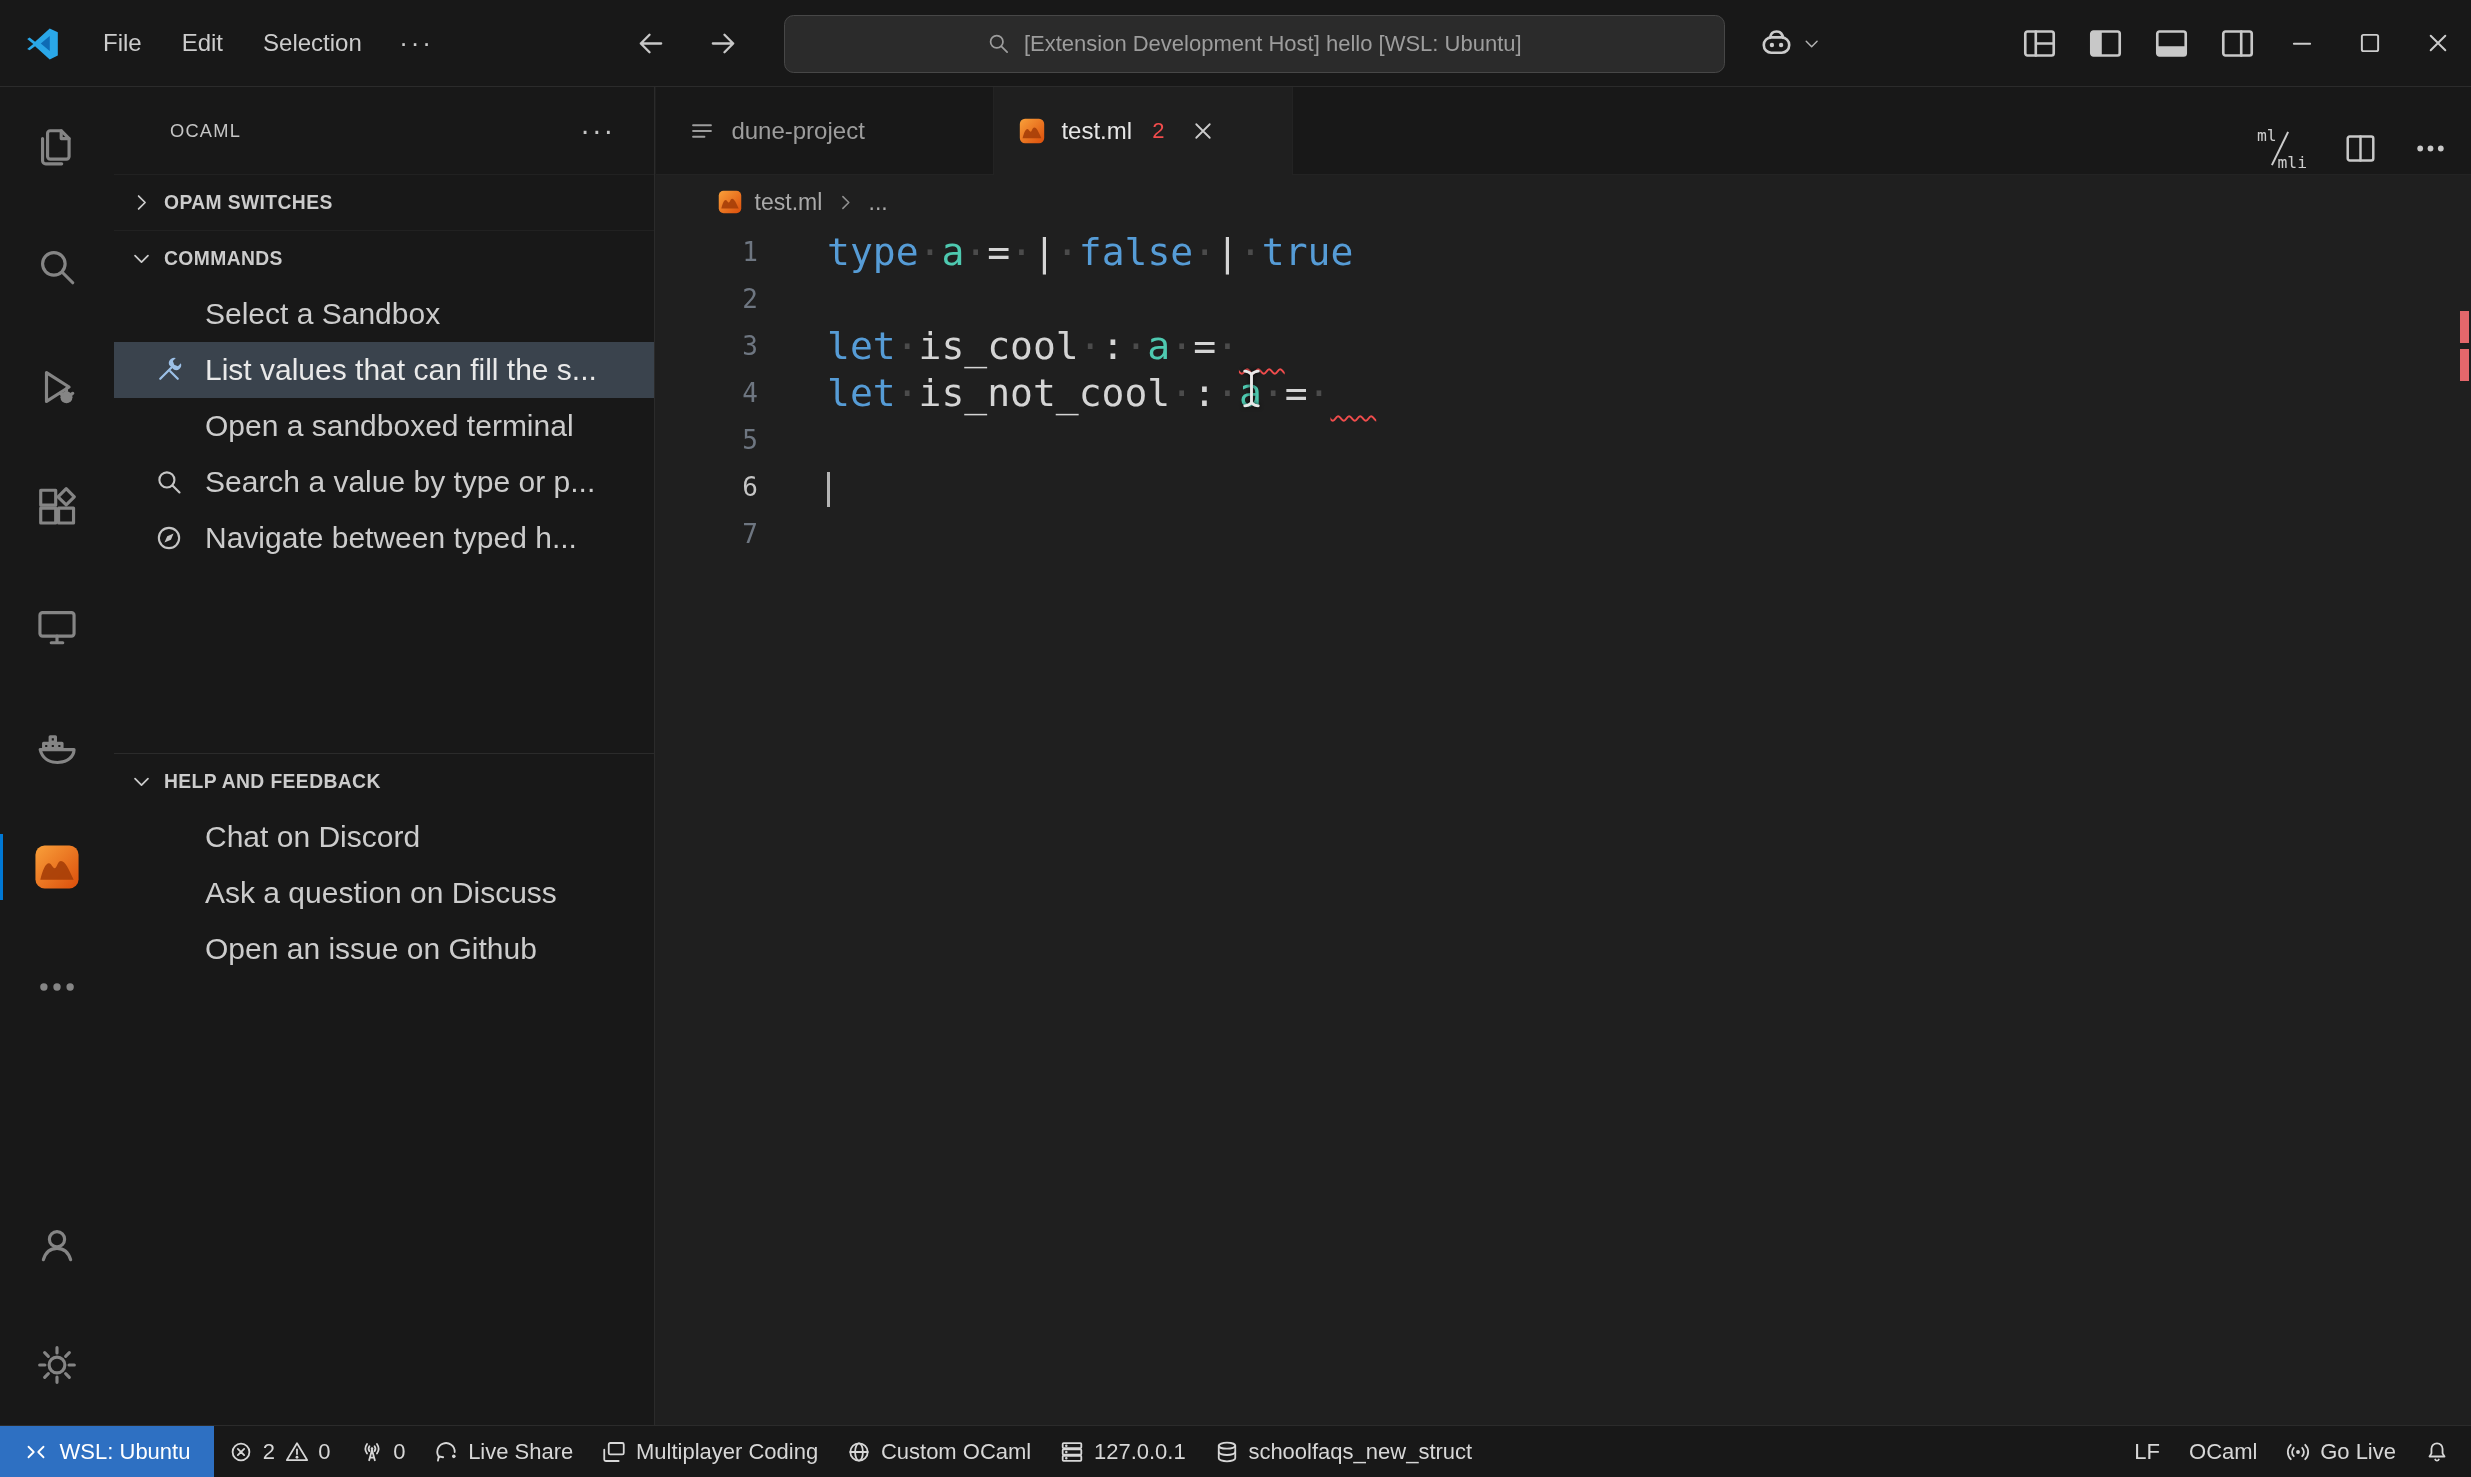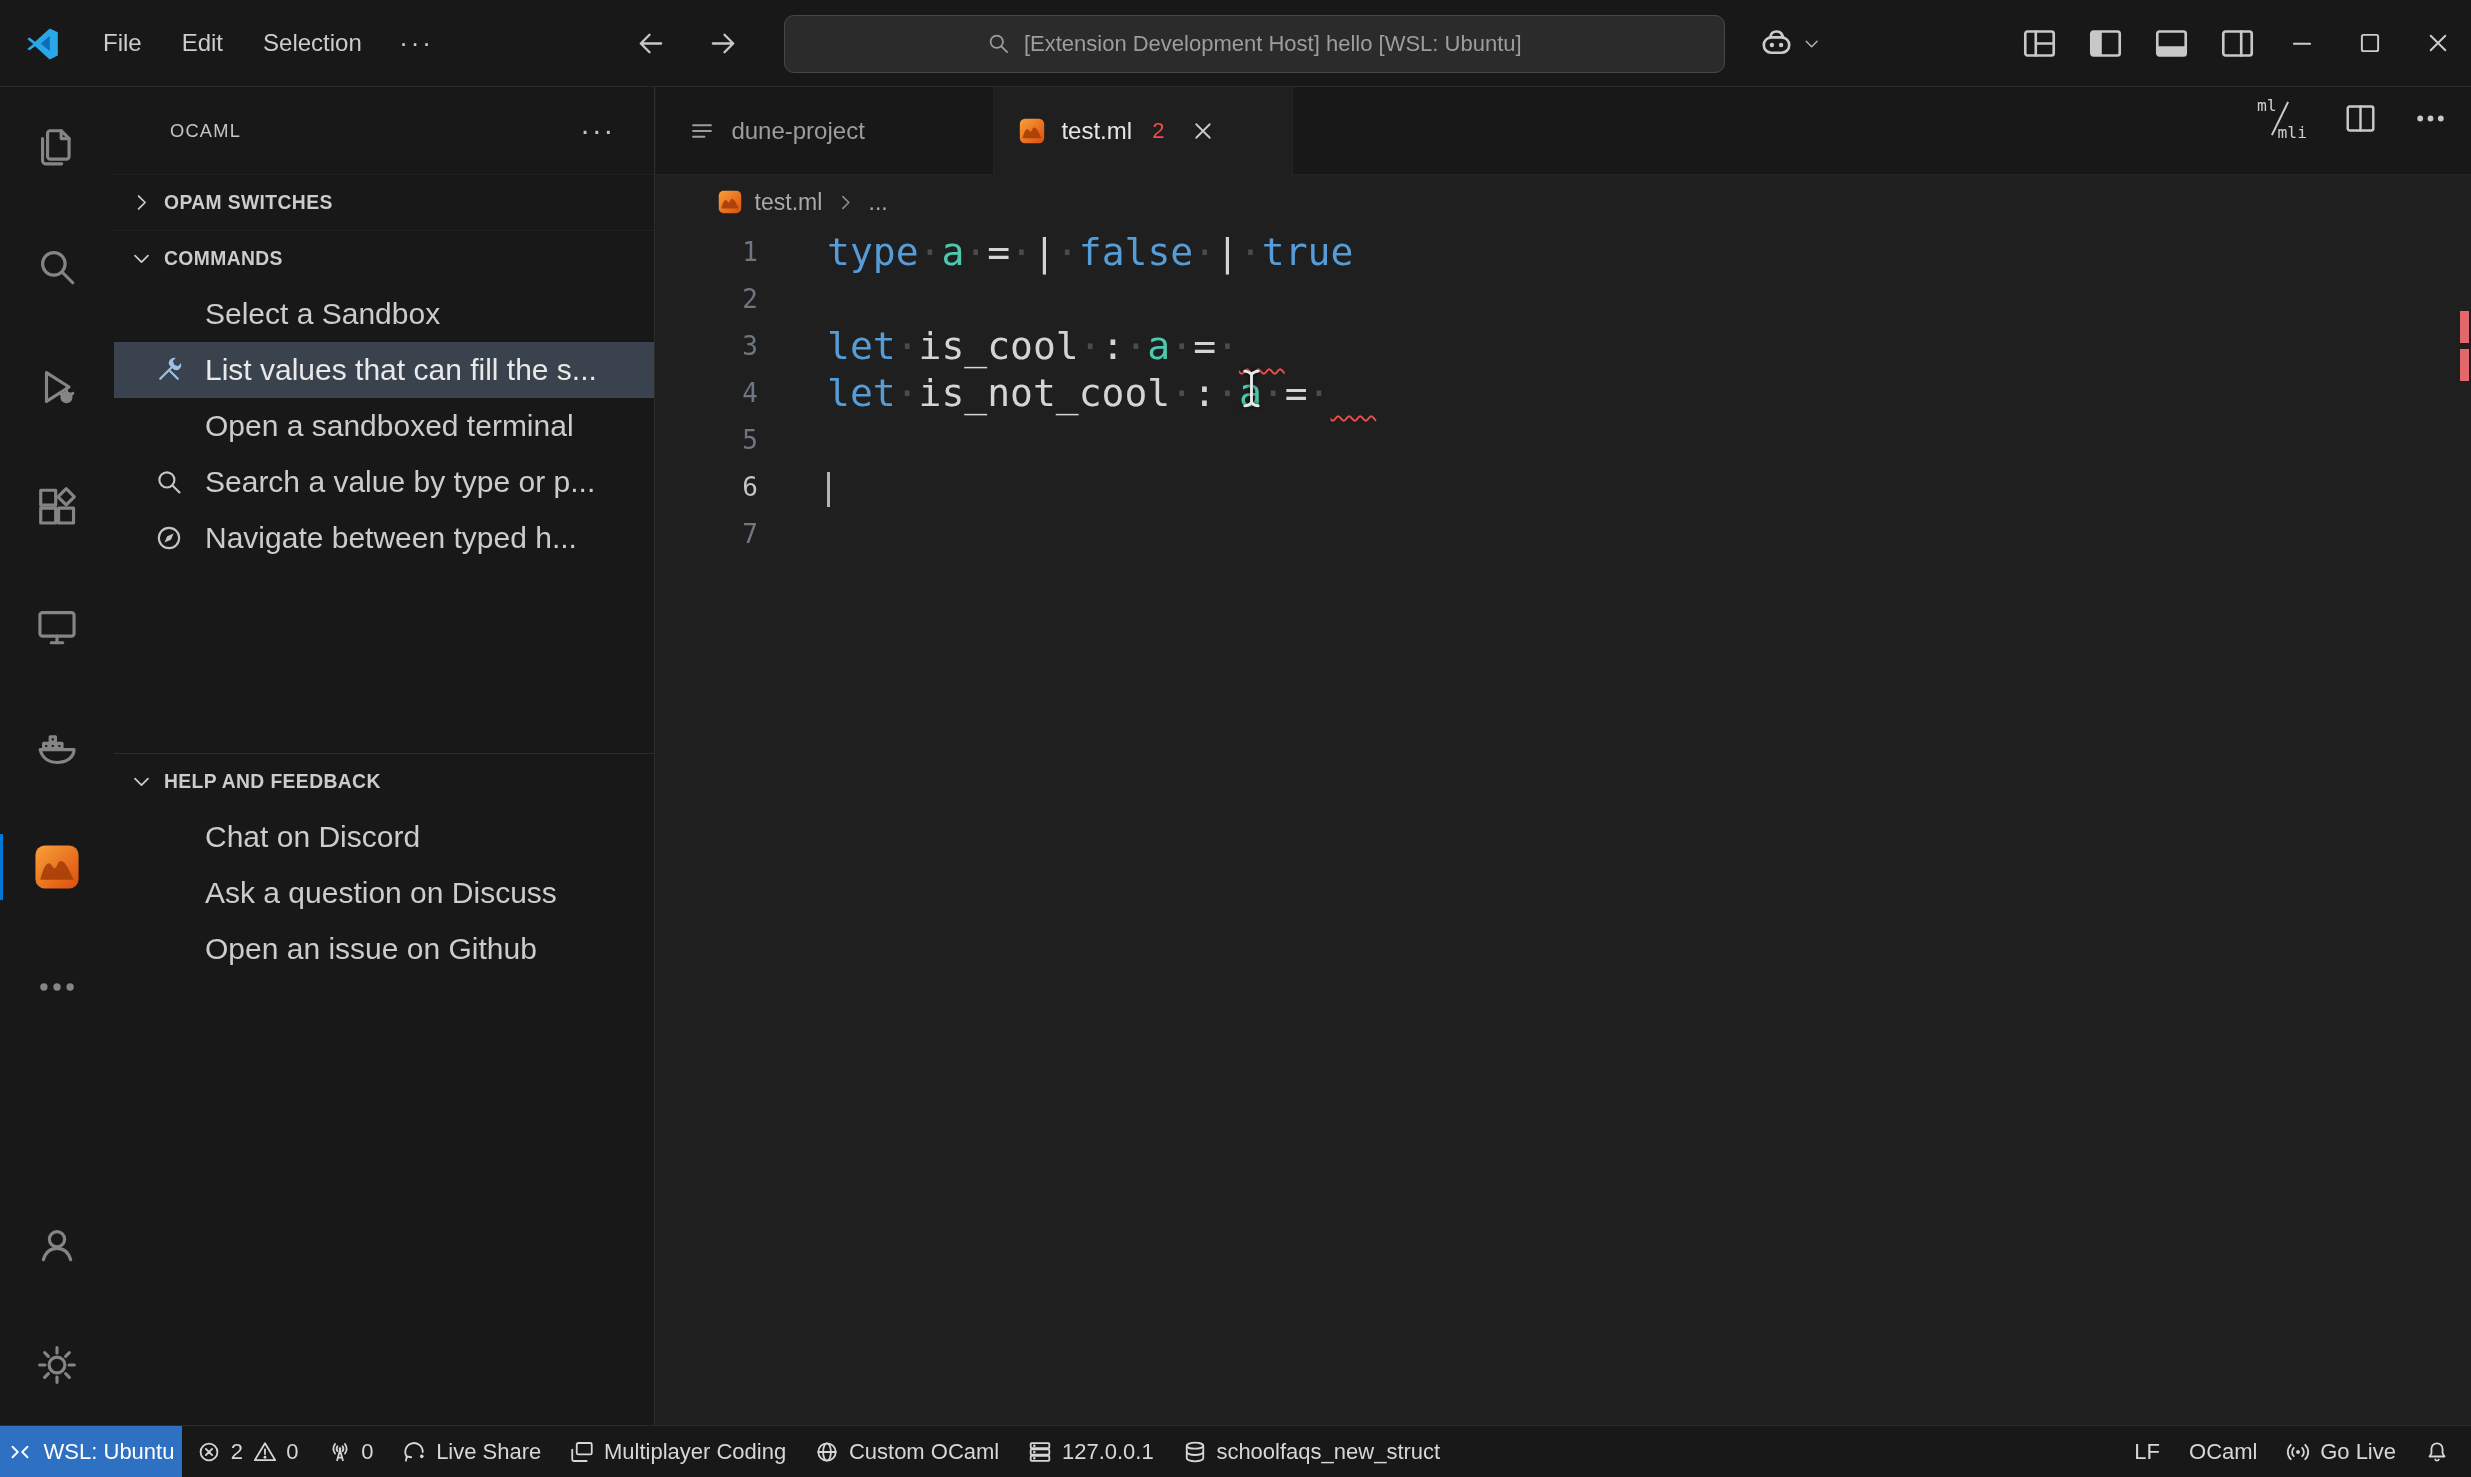--- a/index.html
+++ b/index.html
@@ -60,21 +60,21 @@
     border-bottom:1px solid #232323; display:flex; }
   .tab { display:flex; align-items:center; gap:16.4px; font-size:24px; color:#9d9d9d;
     border-right:1px solid #232323; padding:0 0 0 33px; position:relative; flex:none; }
   .tab:nth-child(1){ width:338px; }
   .tab:nth-child(2){ width:299px; padding-left:25px; }
   .tab .icon { font-size:26px; }
   .tab.active { background:#1f1f1f; color:#e6e6e6; }
   .tab.active::after { content:""; position:absolute; left:0; right:0; bottom:-1px; height:1px; background:#1f1f1f; }
   .tab .badge { color:var(--error,#f14c4c); font-size:22px; margin-left:3.9px; }
   .tab .close { font-size:24px; color:#cccccc; margin-left:9.7px; }
-  #editor-actions { position:absolute; right:25px; top:75px; height:87px; display:flex; align-items:center; gap:37px; color:#c8c8c8; font-size:33px; z-index:3; }
+  #editor-actions { position:absolute; right:25px; top:105px; height:87px; display:flex; align-items:center; gap:37px; color:#c8c8c8; font-size:33px; z-index:3; }
   .mlmli { position:relative; width:52px; height:48px; font-family:"DejaVu Sans Mono",monospace; font-size:16.4px; color:#cccccc; }
   .mlmli .a { position:absolute; top:1px; left:1.9px; }
   .mlmli .b { position:absolute; bottom:1px; right:0; }
   .mlmli .slash { position:absolute; left:24px; top:5.8px; width:1.9px; height:37px; background:#cccccc; transform:rotate(26deg); }
 
   
   #breadcrumbs { position:absolute; left:656px; right:0; top:175px; height:54px; background:#1f1f1f;
     display:flex; align-items:center; padding-left:62px; gap:12.6px; font-size:23px; color:#a9a9a9; }
   #breadcrumbs .icon { font-size:24px; }
   #breadcrumbs .crumb-sep { font-size:21px; color:#8f8f8f; }
@@ -93,21 +93,21 @@
   .tk-err { text-decoration-line:underline; text-decoration-style:wavy;
     text-decoration-color:var(--error,#f14c4c); text-decoration-thickness:2.4px; text-underline-offset:8.7px; }
   .caret { display:inline-block; width:2.9px; height:35px; background:#b4b4b4; vertical-align:middle; }
   .ruler-mark { position:absolute; right:2.9px; width:8.7px; background:#e4676b; }
 
   
   #statusbar { position:absolute; left:0; right:0; bottom:0; height:52px; background:#181818;
     border-top:1px solid #2b2b2b; display:flex; align-items:stretch; font-size:22px; color:#d7d7d7; }
   .sb-item { display:flex; align-items:center; gap:9.7px; padding:0 14.5px; white-space:nowrap; }
   .sb-item .icon { font-size:24px; }
-  .sb-item.accent { background:var(--remote-bg,#2e70c2); color:#ffffff; padding:0 8px; gap:11.6px; }
+  .sb-item.accent { background:var(--remote-bg,#2e70c2); color:#ffffff; padding:0 24px; gap:11.6px; }
   #sb-right { margin-left:auto; display:flex; }
   #sb-right .sb-item:last-child { padding-right:23px; }
 
   
   #mouse { position:absolute; left:1238px; top:368px; z-index:9; filter:drop-shadow(0 0 1.9px rgba(0,0,0,.8)); }
 </style>
 </head>
 <body>
 
 <svg width="0" height="0" style="position:absolute">

